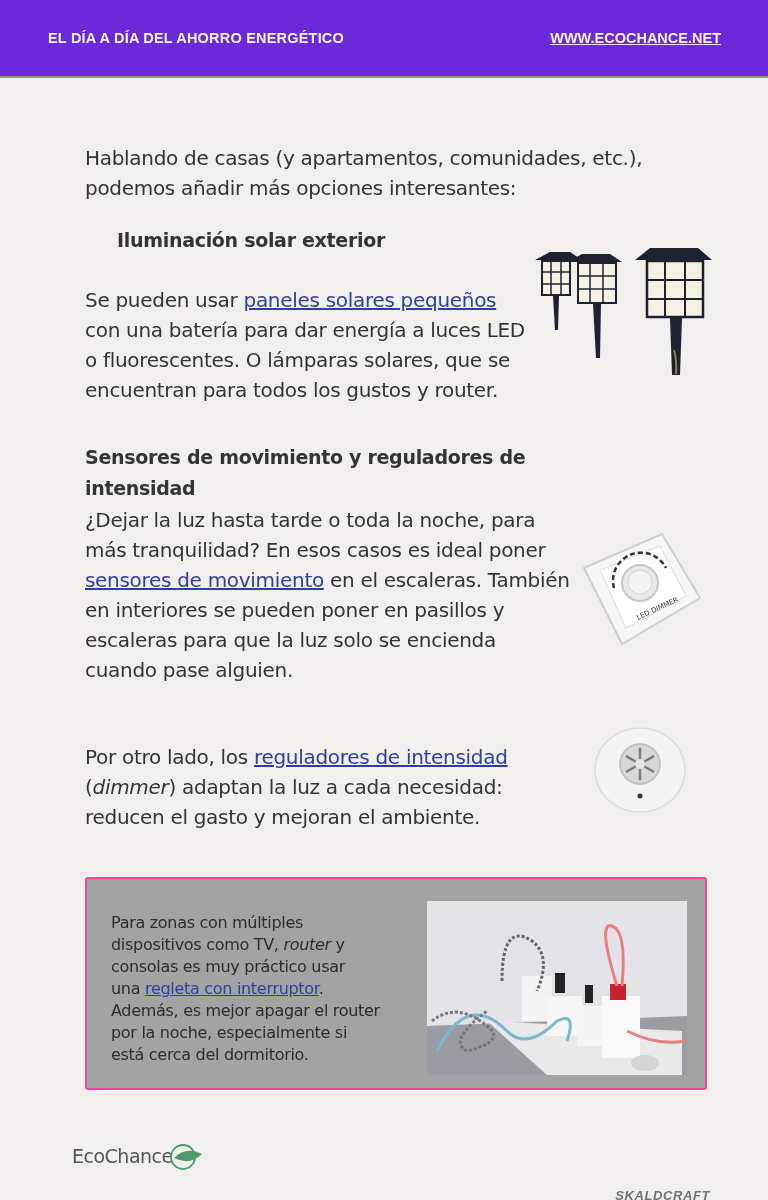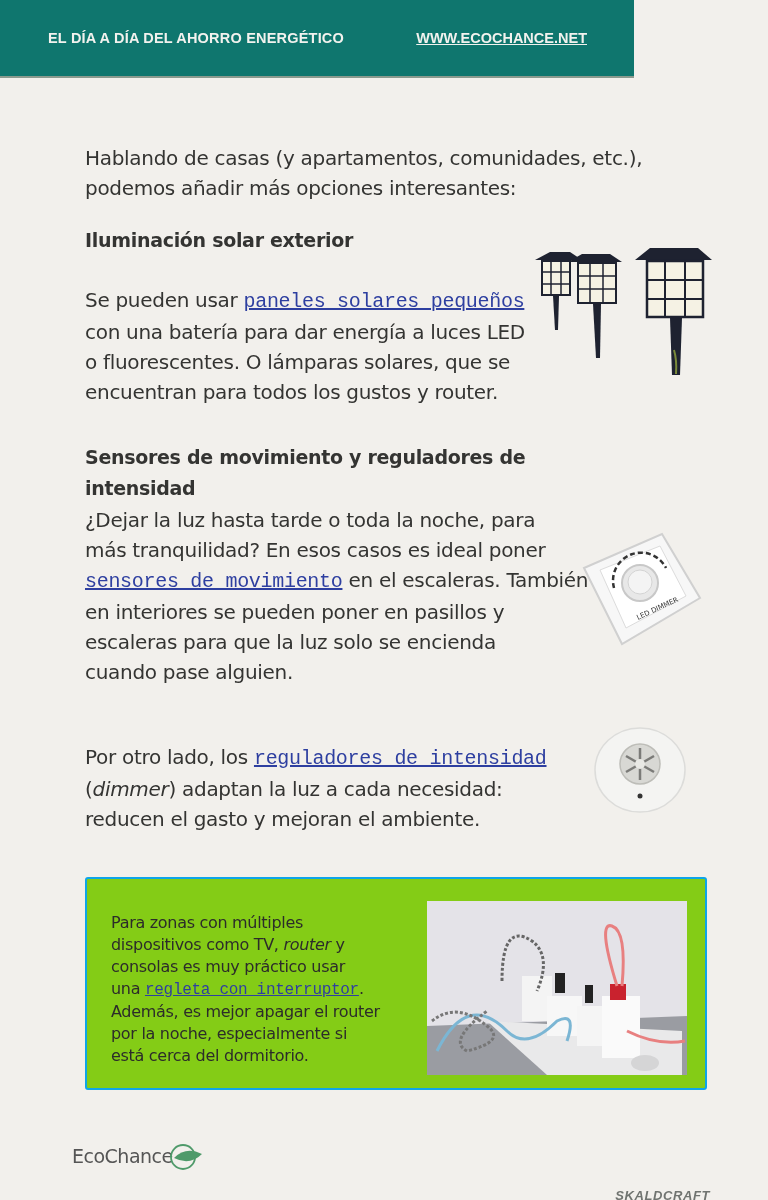--- a/index.html
+++ b/index.html
@@ -4,22 +4,22 @@
 <style>
   html, body { margin:0; padding:0; }
   body {
     width:768px; height:1200px; overflow:hidden;
     background:#f2f0ec;
     font-family: "DejaVu Sans", sans-serif;
     color:#333331;
     position:relative;
   }
   .header {
-    position:absolute; left:0; top:0; width:634px; height:76px;
-    background:#0f766e;
+    position:absolute; left:0; top:0; width:768px; height:76px;
+    background:#6d28d9;
     border-bottom:2px solid #8a9a8e;
   }
   .header-title {
     position:absolute; left:48px; top:30px;
     color:#f2f2ee; font-size:14.5px; font-weight:bold; letter-spacing:0.2px;
     font-family:"Liberation Sans", sans-serif;
   }
   .header-link {
     position:absolute; right:47px; top:30px;
     color:#f2f2ee; font-size:14.5px; font-weight:bold; text-decoration:underline;
@@ -29,27 +29,27 @@
     position:absolute; left:85px;
     font-size:20px; line-height:30px; color:#343432;
     font-family:"DejaVu Sans", sans-serif;
     letter-spacing:-0.3px;
   }
   .h {
     position:absolute; left:85px;
     font-size:19px; line-height:31px; font-weight:bold; color:#343432;
     letter-spacing:-0.3px;
   }
-  a.link { color:#2e3fa0; text-decoration:underline;font-family:Liberation Mono, monospace; }
+  a.link { color:#2e3fa0; text-decoration:underline; }
   .lamps { position:absolute; left:530px; top:240px; width:185px; height:140px; }
   .dimmer { position:absolute; left:580px; top:528px; width:124px; height:122px; }
   .sensor { position:absolute; left:592px; top:726px; width:96px; height:88px; }
   .tipbox {
     position:absolute; left:85px; top:877px; width:622px; height:213px;
-    background:#84cc16; border:2px solid #0ea5e9; border-radius:3px;
+    background:#a3a3a3; border:2px solid #ec4899; border-radius:3px;
     box-sizing:border-box;
   }
   .tip-text {
     position:absolute; left:24px; top:33px; width:300px;
     font-size:16px; line-height:22px; color:#2c2c2a; letter-spacing:-0.3px;
   }
   .tip-img {
     position:absolute; left:340px; top:22px; width:260px; height:174px;
     background:#e7e6ea;
   }
@@ -71,21 +71,21 @@
 <div class="header">
   <span class="header-title">EL DÍA A DÍA DEL AHORRO ENERGÉTICO</span>
   <a class="header-link">WWW.ECOCHANCE.NET</a>
 </div>
 
 <div class="p" style="top:143px;">
   <div>Hablando de casas (y apartamentos, comunidades, etc.),</div>
   <div>podemos añadir más opciones interesantes:</div>
 </div>
 
-<div class="h" style="top:225px;">Iluminación solar exterior</div>
+<div class="h" style="top:225px;margin-left:32px;">Iluminación solar exterior</div>
 
 <div class="p" style="top:285px;">
   <div><span>Se pueden usar </span><a class="link">paneles solares pequeños</a></div>
   <div>con una batería para dar energía a luces LED</div>
   <div>o fluorescentes. O lámparas solares, que se</div>
   <div>encuentran para todos los gustos y router.</div>
 </div>
 
 <svg class="lamps" viewBox="0 0 185 140">
 

